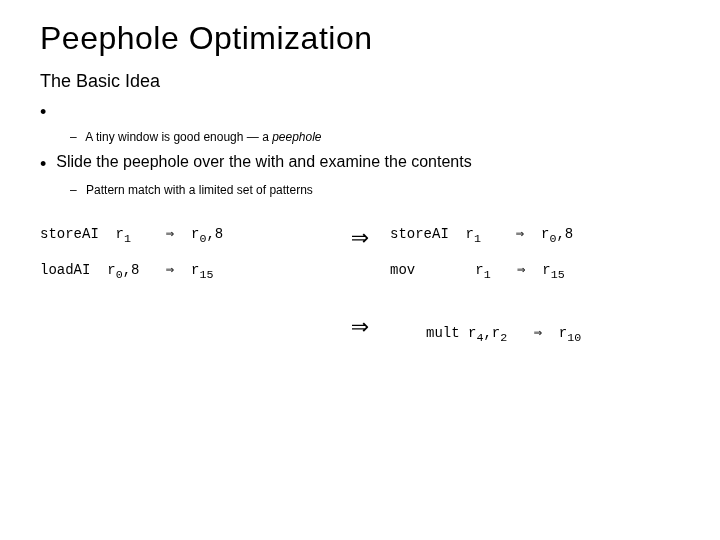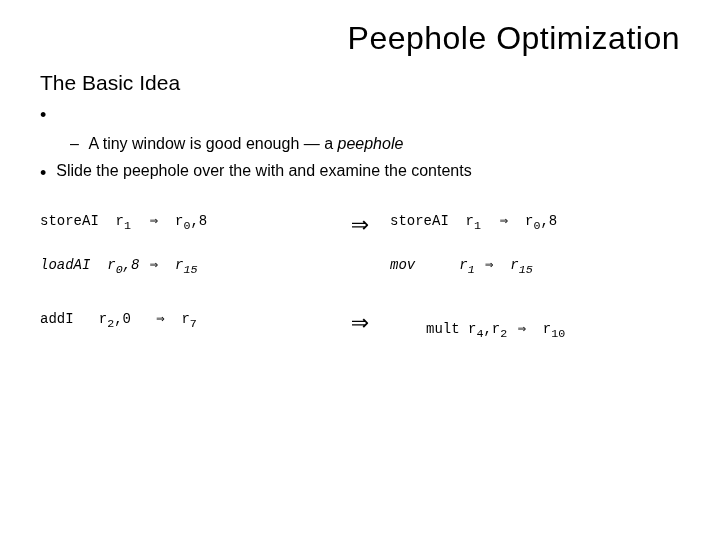--- a/index.html
+++ b/index.html
@@ -7,28 +7,28 @@
       width: 720px;
       height: 540px;
       background: #ffffff;
       font-family: Arial, Helvetica, sans-serif;
       font-size: 16px;
       color: #000000;
       padding: 20px 40px;
       overflow: hidden;
     }
     .title {
-      text-align: right;
+      text-align: left;
       font-size: 32px;
       font-weight: normal;
       margin-bottom: 14px;
       letter-spacing: 0.5px;
     }
     .section-heading {
-      font-size: 21px;
+      font-size: 18px;
       font-weight: normal;
       margin-bottom: 6px;
     }
     .bullet-list {
       list-style: none;
       padding-left: 0;
     }
     .bullet-item {
       display: flex;
       align-items: flex-start;
@@ -40,21 +40,21 @@
       margin-right: 10px;
       margin-top: 1px;
       font-size: 18px;
       flex-shrink: 0;
     }
     .bullet-text {
       flex: 1;
     }
     .sub-item {
       padding-left: 30px;
-      font-size: 16px;
+      font-size: 12px;
       line-height: 1.45;
       margin-bottom: 4px;
     }
     .sub-item .dash {
       margin-right: 6px;
     }
     .italic {
       font-style: italic;
     }
     .code-section {
@@ -65,37 +65,36 @@
       align-items: start;
     }
     .code-block {
       font-family: 'Courier New', Courier, monospace;
       font-size: 14px;
       line-height: 1.6;
     }
     .code-block .line {
       display: flex;
       align-items: baseline;
-      gap: 2px;
+      gap: 18px;
       white-space: nowrap;
     }
     .arrow-col {
       display: flex;
       align-items: flex-start;
       justify-content: center;
       padding-top: 2px;
       font-size: 20px;
     }
     .code-section-row2 {
-      margin-top: 16px;
+      margin-top: 8px;
       display: grid;
       grid-template-columns: 1fr 60px 1fr;
       gap: 0;
       align-items: start;
-      font-style: italic;
     }
     .arrow-sym {
       font-size: 22px;
     }
     .bottom-section {
       margin-top: 28px;
       display: grid;
       grid-template-columns: 1fr 60px 1fr;
       gap: 0;
       align-items: start;
@@ -115,20 +114,24 @@
     </div>
     <div class="sub-item">
       <span class="dash">–</span>
       <span>A tiny window is good enough — a <span class="italic">peephole</span></span>
     </div>
   </li>
   <li>
     <div class="bullet-item">
       <span class="bullet-dot">•</span>
       <span class="bullet-text">Slide the peephole over the with and examine the contents</span>
+    </div>
+    <div class="sub-item">
+      <span class="dash">–</span>
+      <span>Pattern match with a limited set of patterns</span>
     </div>
   </li>
 </ul>
 
 <div class="code-section">
   <div class="code-block">
     <div class="line">
       <span>storeAI&nbsp; r<sub>1</sub></span>
       <span>&nbsp;&nbsp;⇒&nbsp; r<sub>0</sub>,8</span>
     </div>
@@ -156,23 +159,20 @@
     <div class="line">
       <span>mov&nbsp;&nbsp;&nbsp;&nbsp;&nbsp;</span>
       <span>r<sub>1</sub></span>
       <span>&nbsp;⇒&nbsp; r<sub>15</sub></span>
     </div>
   </div>
 </div>
 
 <div class="bottom-section">
   <div class="code-block">
-    <div class="line">
-      <span>addI&nbsp;&nbsp; r<sub>2</sub>,0 &nbsp;&nbsp;⇒&nbsp; r<sub>7</sub></span>
-    </div>
   </div>
   <div class="arrow-col">
     <span class="arrow-sym">⇒</span>
   </div>
   <div class="code-block">
     <div class="line" style="margin-top: 10px; margin-left: 36px;">
       <span>mult r<sub>4</sub>,r<sub>2</sub></span>
       <span>&nbsp;⇒&nbsp; r<sub>10</sub></span>
     </div>
   </div>

